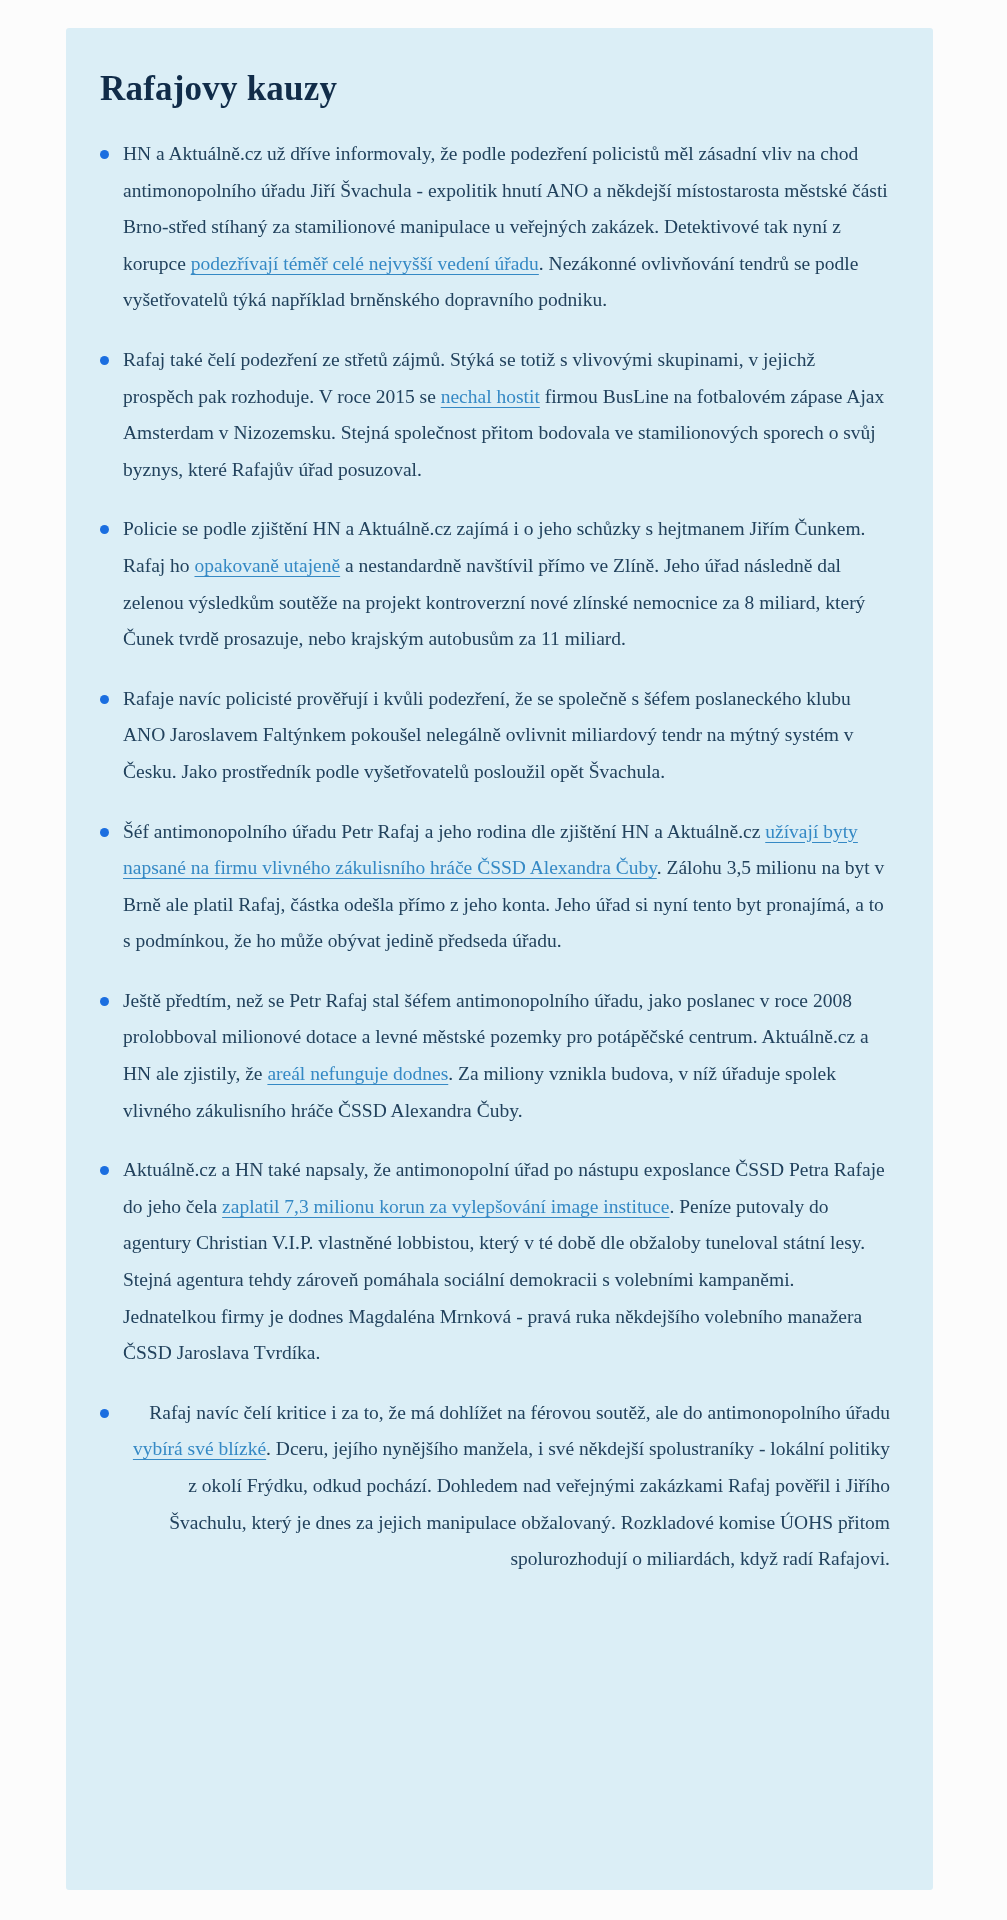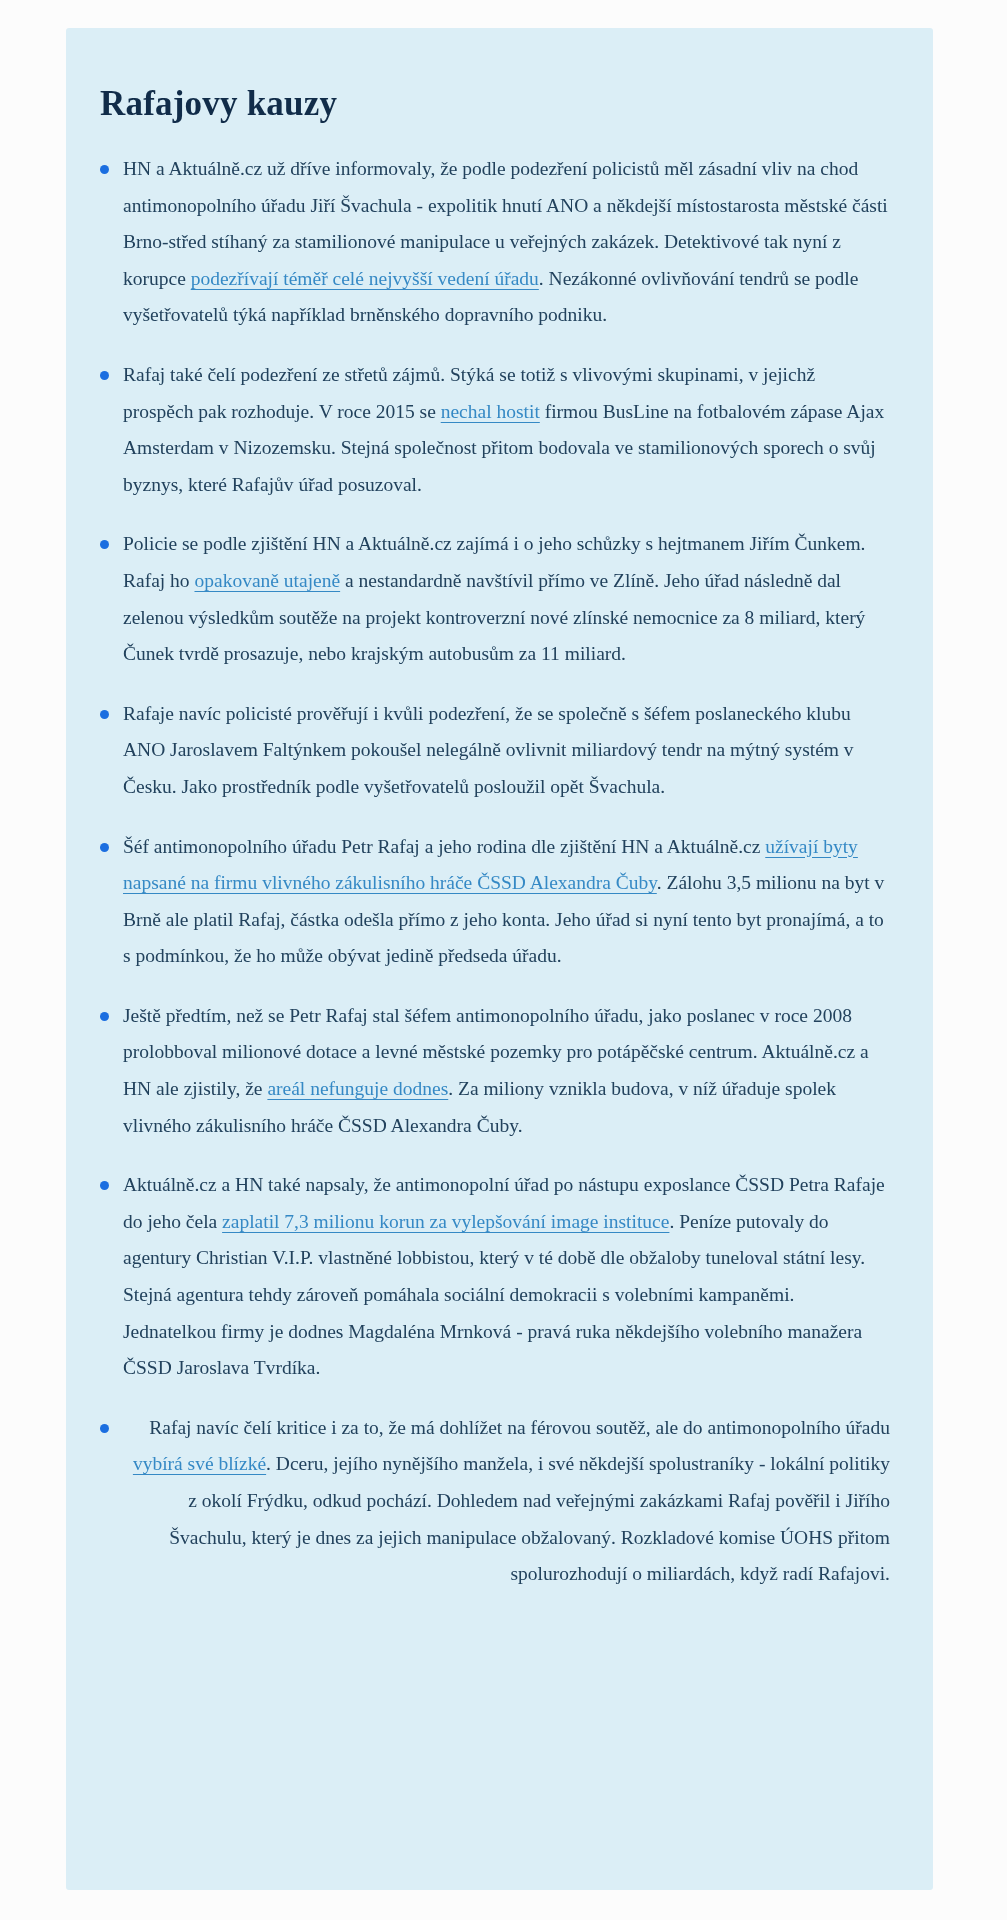--- a/index.html
+++ b/index.html
@@ -19,21 +19,21 @@
     font-family:"Liberation Serif","DejaVu Serif",serif;
   }
   .article-box{
     position:absolute;
     left:66px;
     top:28px;
     width:867px;
     min-height:1862px;
     background:var(--card-bg);
     border-radius:3px;
-    padding:47px 26px 56px 34px;
+    padding:32px 26px 56px 34px;
   }
   .section-title{
     margin:8px 0 26px 0;
     font-size:35px;
     line-height:1.2;
     font-weight:bold;
     color:var(--title-color);
     letter-spacing:0.2px;
   }
   ul.kauzy-list{

